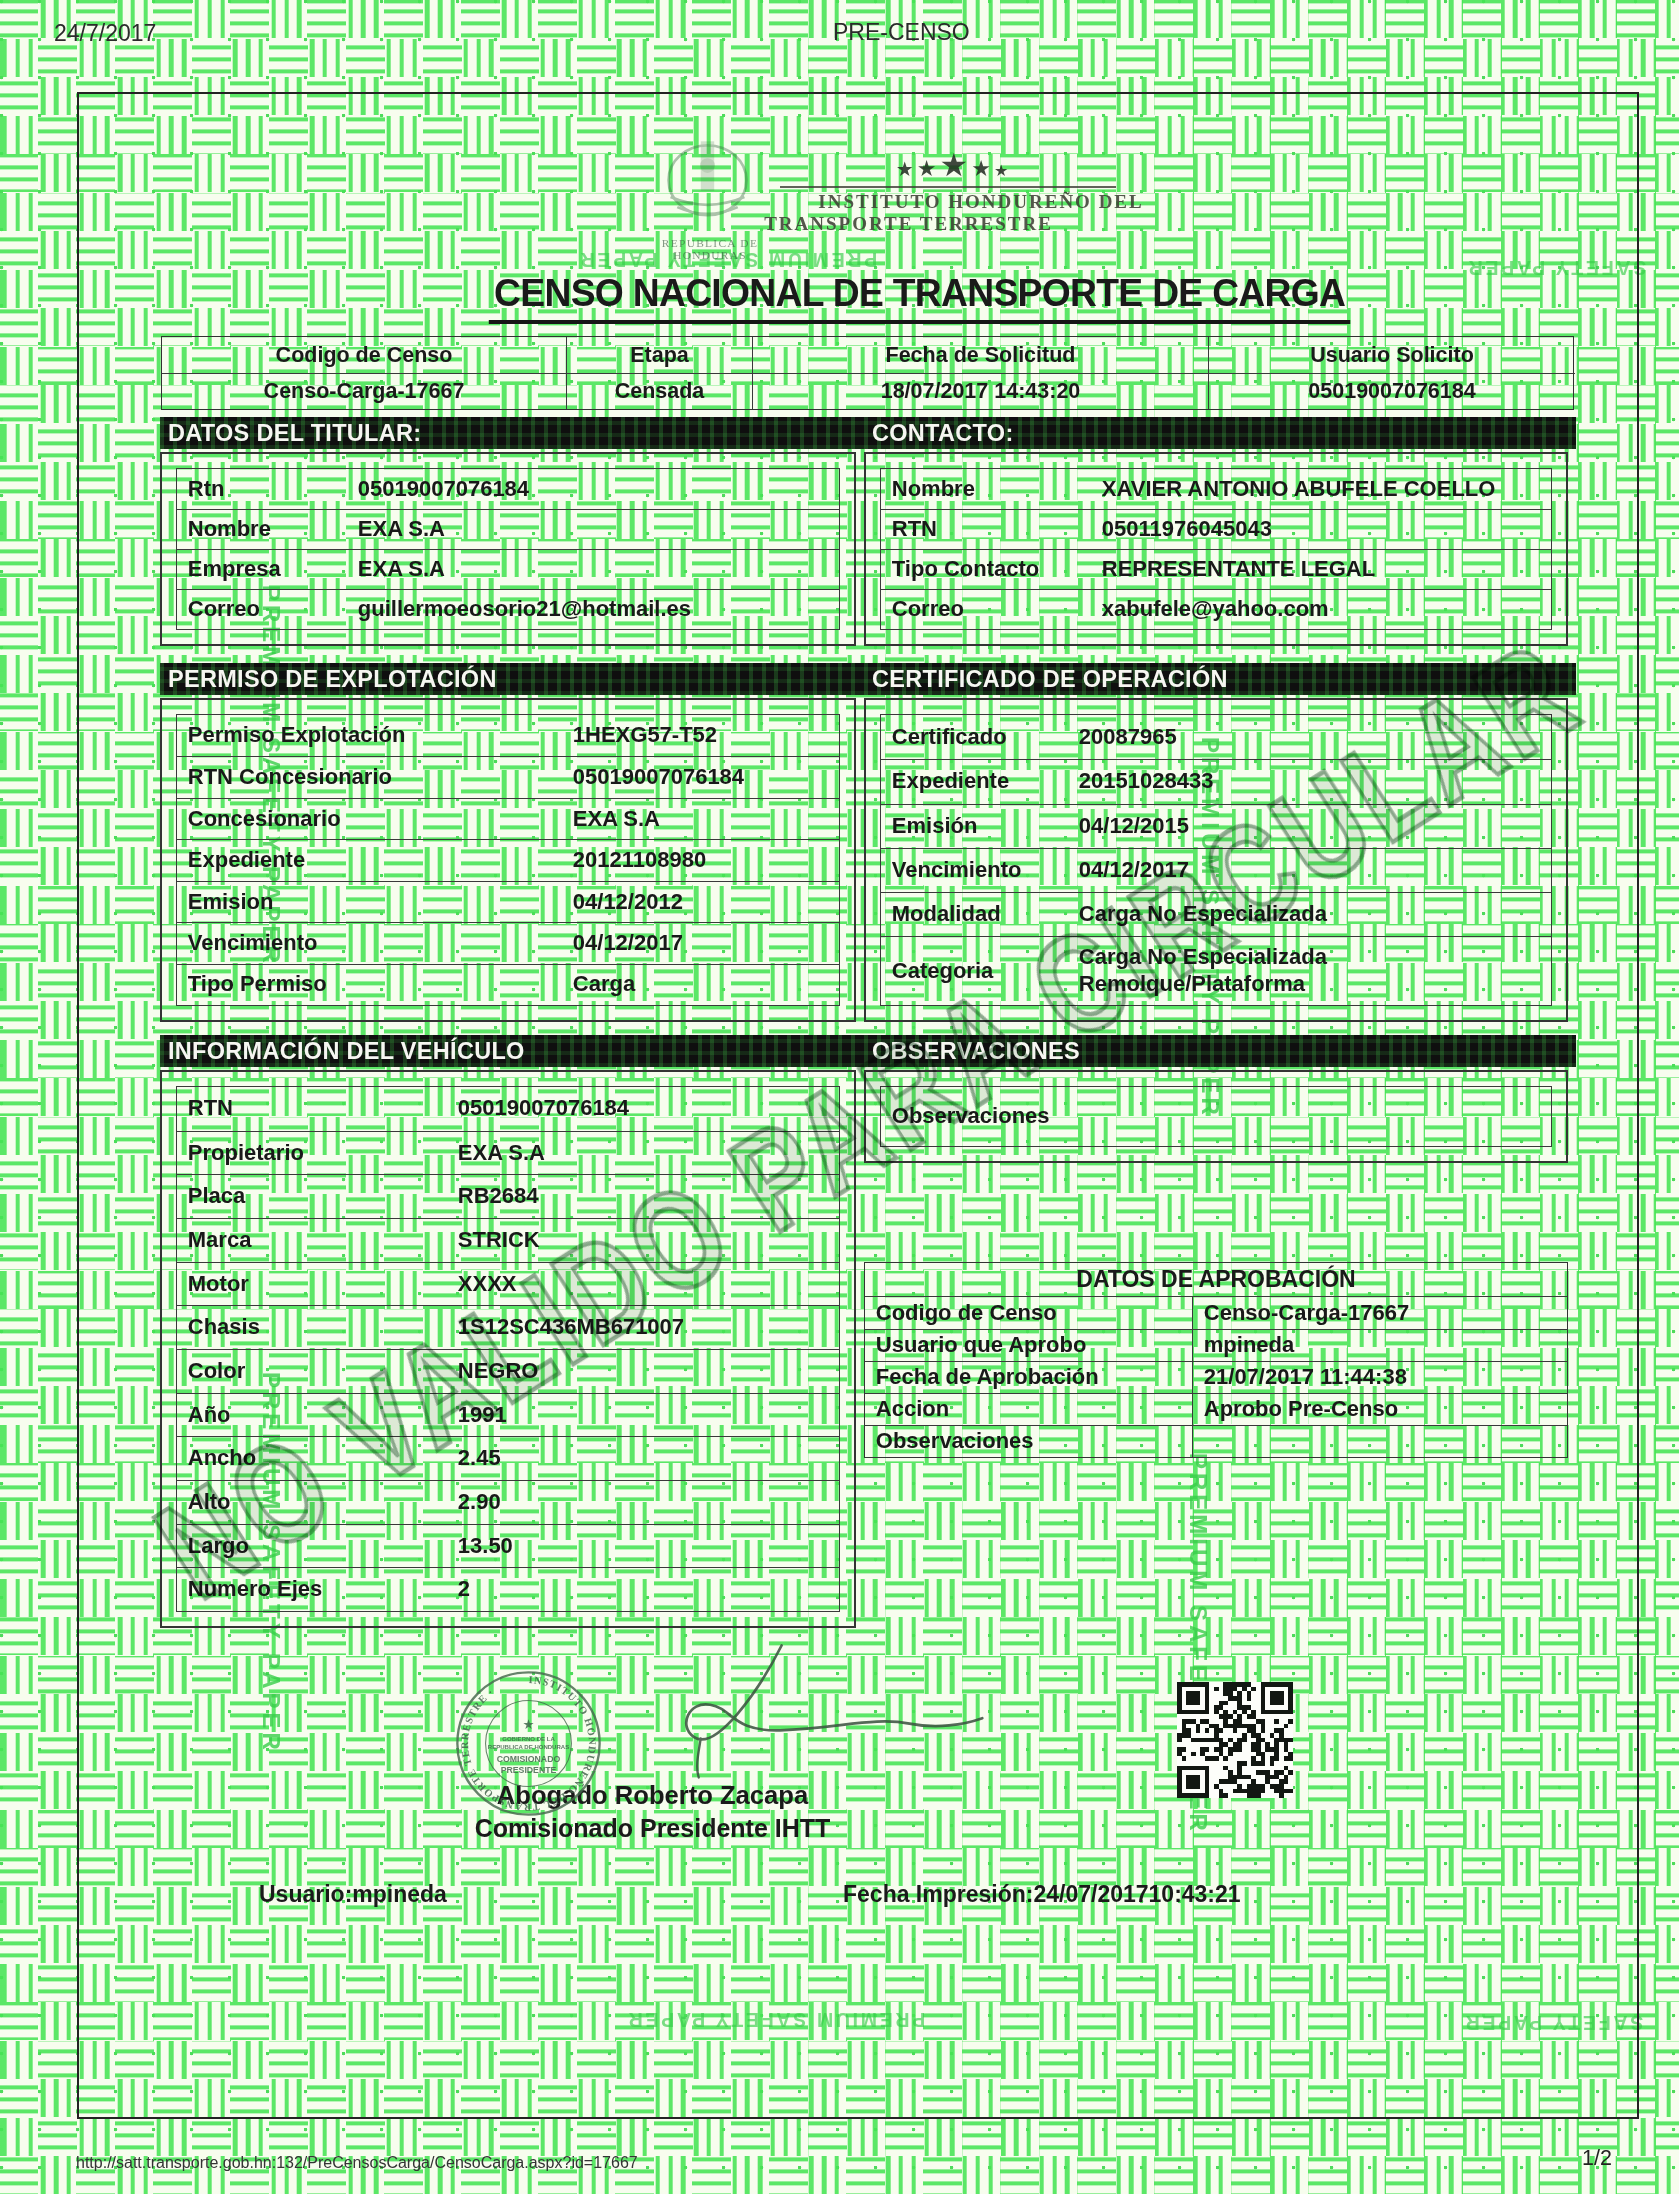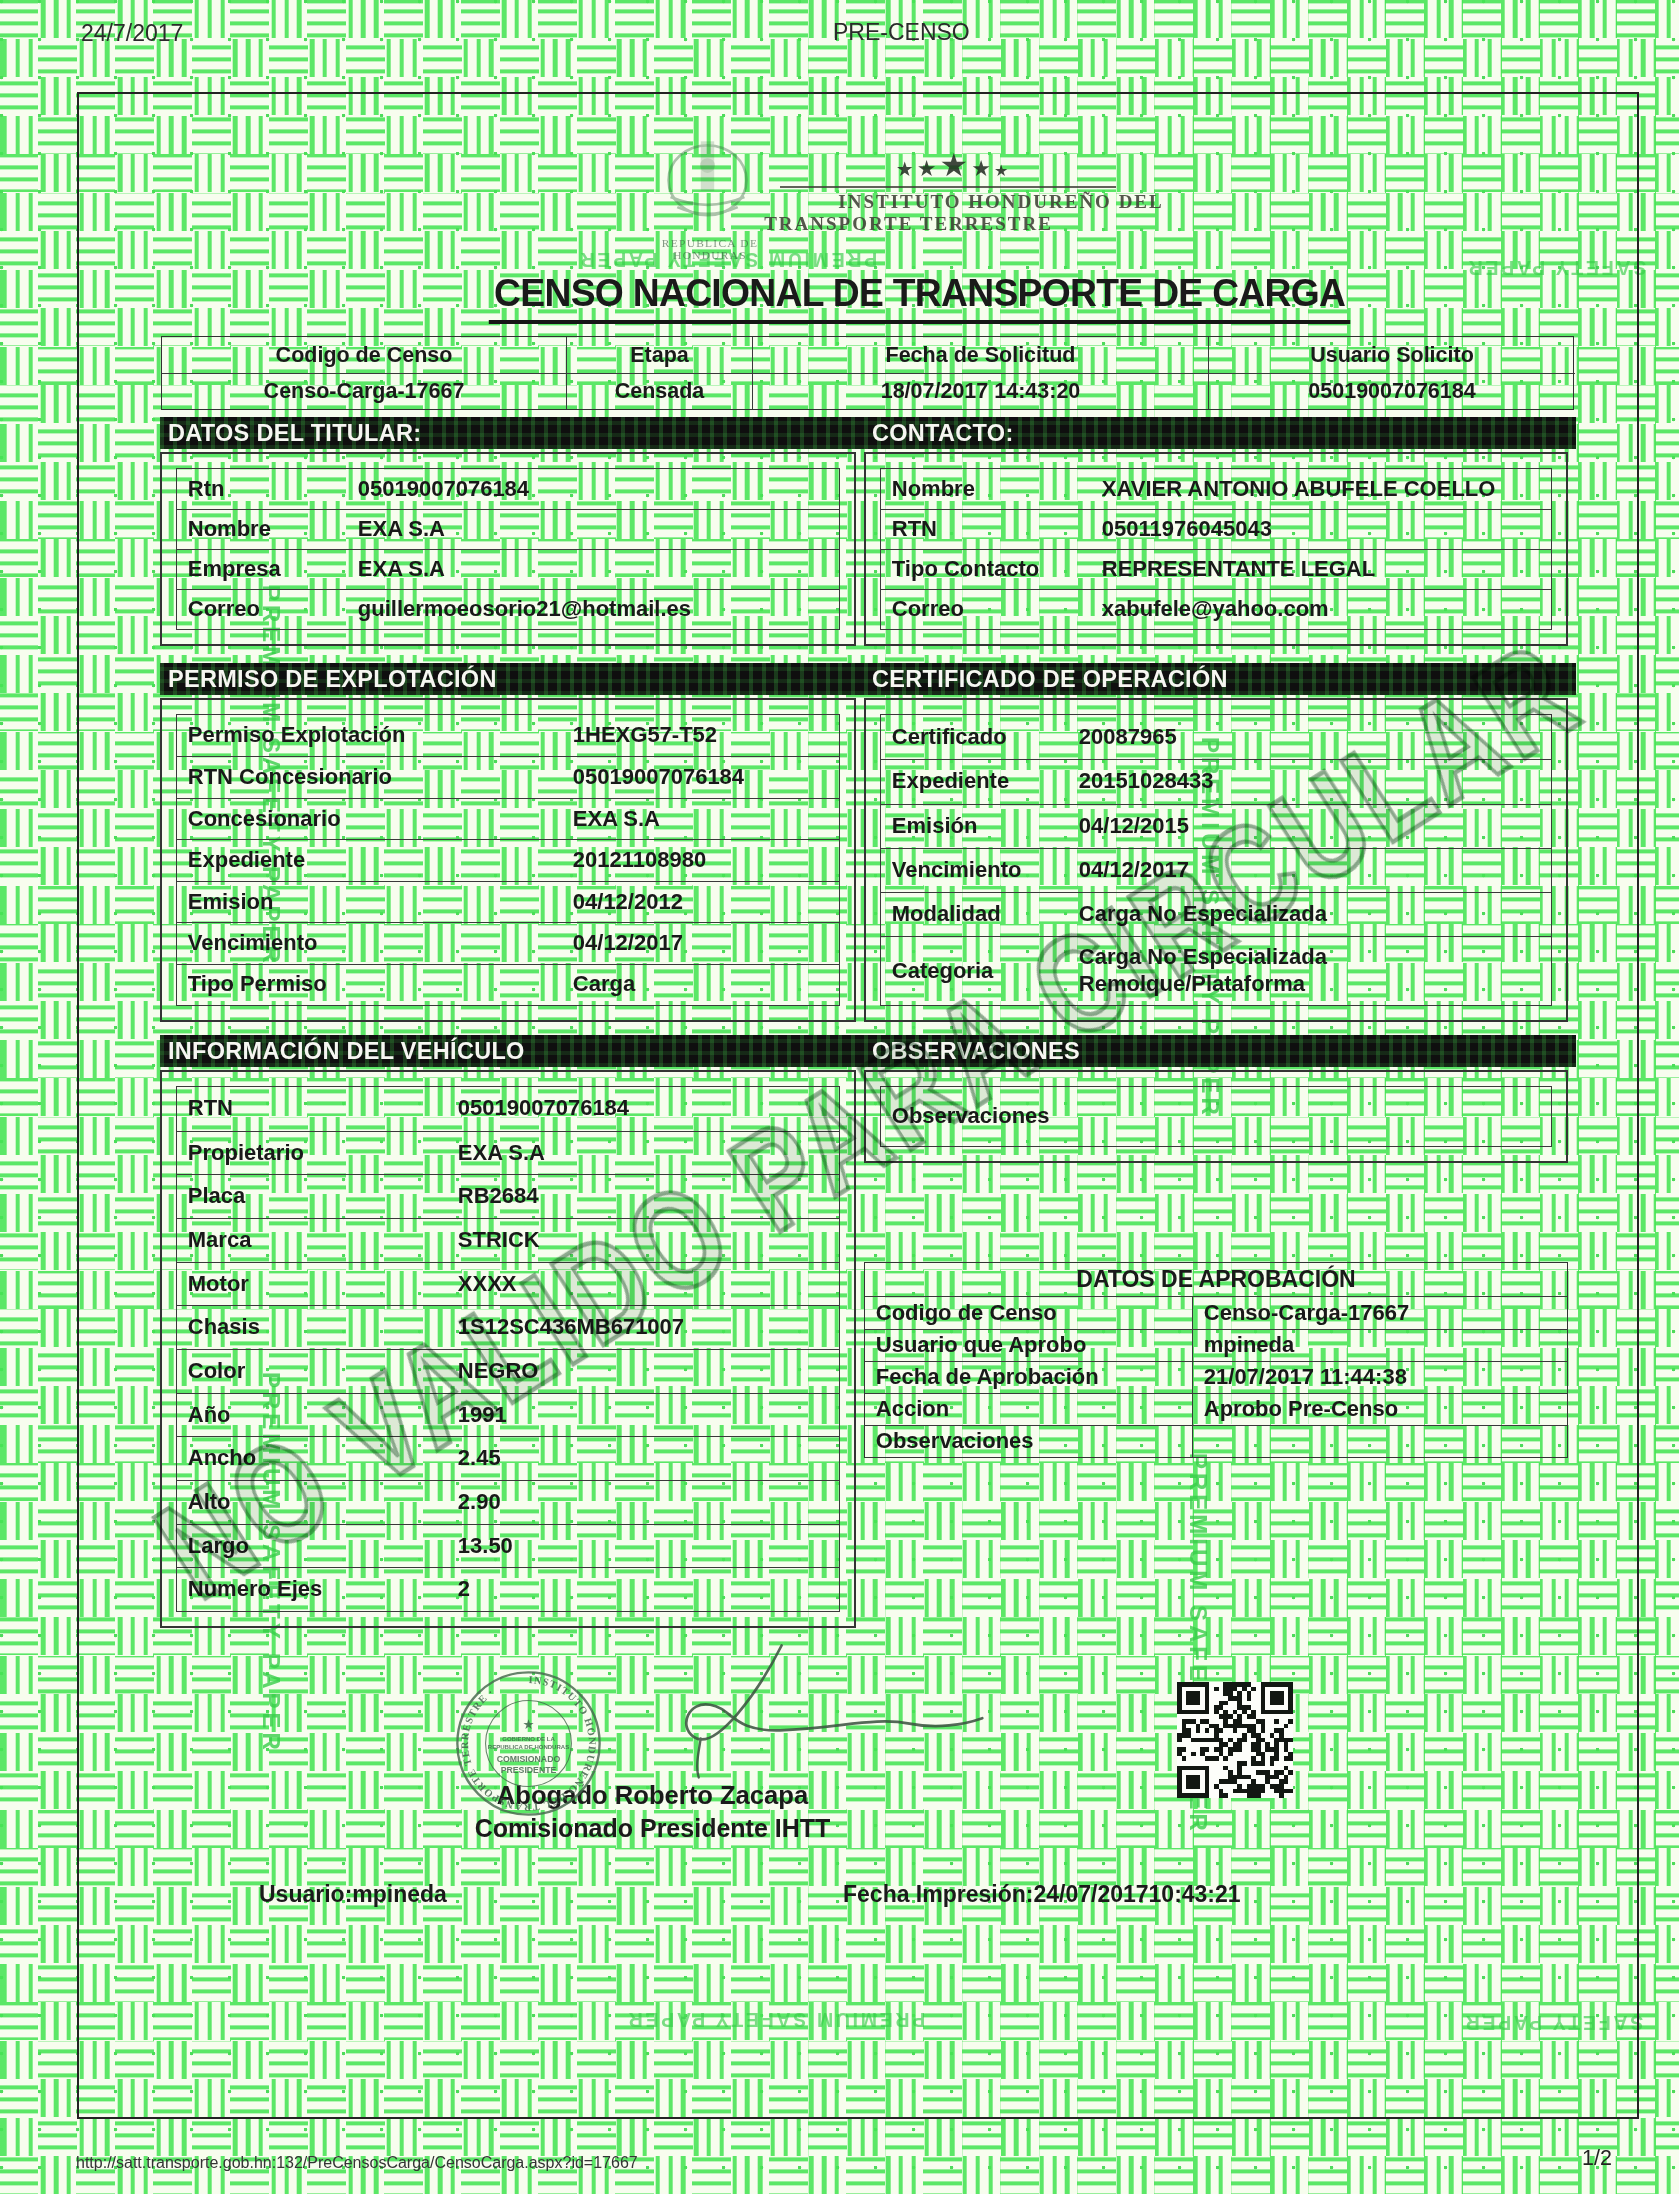--- a/index.html
+++ b/index.html
@@ -93,21 +93,21 @@
 
   <div class="safety vert abs" style="left:257px;top:585px;">PREMIUM SAFETY PAPER</div>
   <div class="safety vert abs" style="left:257px;top:1372px;">PREMIUM SAFETY PAPER</div>
   <div class="safety vert abs" style="left:1196px;top:737px;">PREMIUM SAFETY PAPER</div>
   <div class="safety vert abs" style="left:1184px;top:1453px;">PREMIUM SAFETY PAPER</div>
   <div class="safety mir abs" style="left:578px;top:248px;">PREMIUM SAFETY PAPER</div>
   <div class="safety mir abs" style="left:1466px;top:256px;">SAFETY PAPER</div>
   <div class="safety mir abs" style="left:626px;top:2008px;">PREMIUM SAFETY PAPER</div>
   <div class="safety mir abs" style="left:1463px;top:2011px;">SAFETY PAPER</div>
 
-  <div class="abs topline z2" style="left:54px;top:20px;margin-left:27px;">24/7/2017</div>
+  <div class="abs topline z2" style="left:54px;top:20px;">24/7/2017</div>
   <div class="abs topline z2" style="left:833px;top:19px;">PRE-CENSO</div>
 
   <div class="frame"></div>
 
   <svg class="abs emblem z2" style="left:637px;top:133px;" width="141" height="108" viewBox="0 0 210 160">
     <g stroke="#3c6b45" fill="none" stroke-width="4">
       <ellipse cx="105" cy="70" rx="58" ry="52"></ellipse>
       <rect x="97" y="14" width="16" height="70" fill="#3c6b45" opacity=".5"></rect>
       <path d="M60 110 Q105 130 150 110"></path>
       <path d="M50 95 Q105 118 160 95"></path>
@@ -117,21 +117,21 @@
   <div class="abs emblem-caption z2" style="left:626px;top:237px;width:168px;">REPUBLICA DE HONDURAS</div>
 
   <div class="abs stars z2" style="left:868px;top:149px;width:168px;text-align:center;">
     <span>★</span>
     <span>★</span>
     <span>★</span>
     <span>★</span>
     <span>★</span>
   </div>
   <div class="abs rule z2" style="left:780px;top:186px;width:336px;height:2px;"></div>
-  <div class="abs org-name z2" style="left:710px;top:191px;width:542px;padding-left:20px;">INSTITUTO HONDUREÑO DEL</div>
+  <div class="abs org-name z2" style="left:710px;top:191px;width:542px;">INSTITUTO HONDUREÑO DEL</div>
   <div class="abs org-name z2" style="left:710px;top:213px;width:397px;">TRANSPORTE TERRESTRE</div>
 
   <div class="abs doc-title-wrap z2" style="left:158px;top:272px;width:1524px;">
     <span class="doc-title">CENSO NACIONAL DE TRANSPORTE DE CARGA</span>
   </div>
 
   <div class="abs summary z2" style="left:161px;top:336px;width:1413px;">
     <div class="cell c0">Codigo de Censo</div>
     <div class="cell">Etapa</div>
     <div class="cell">Fecha de Solicitud</div>

